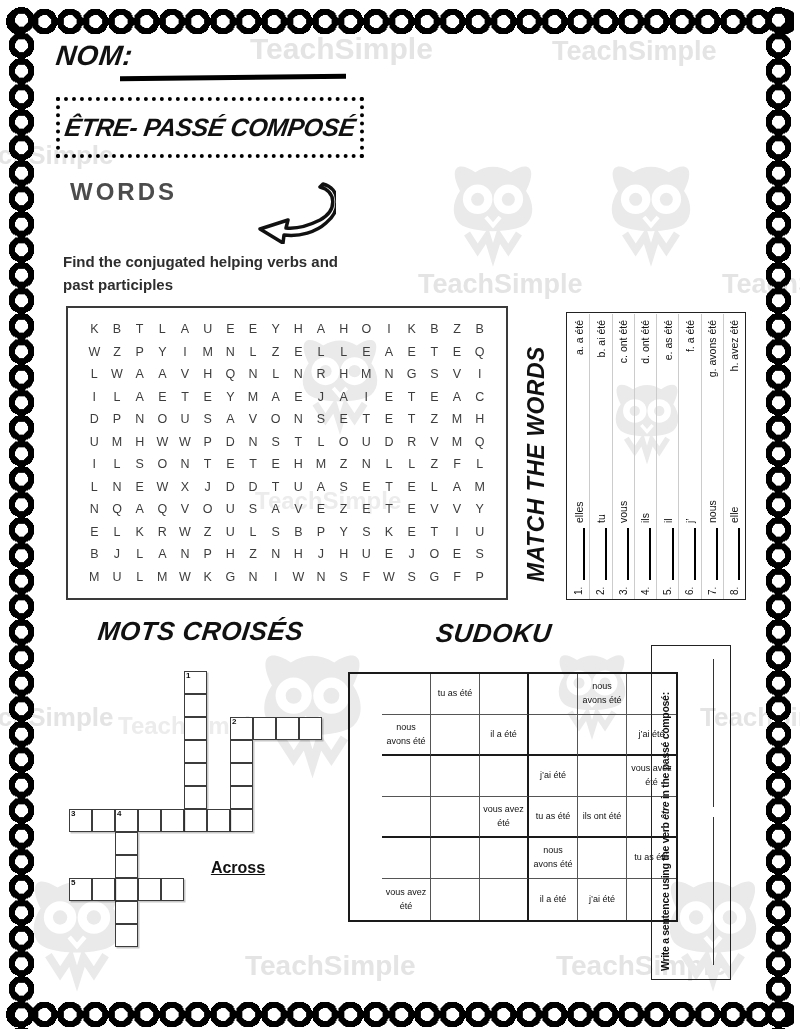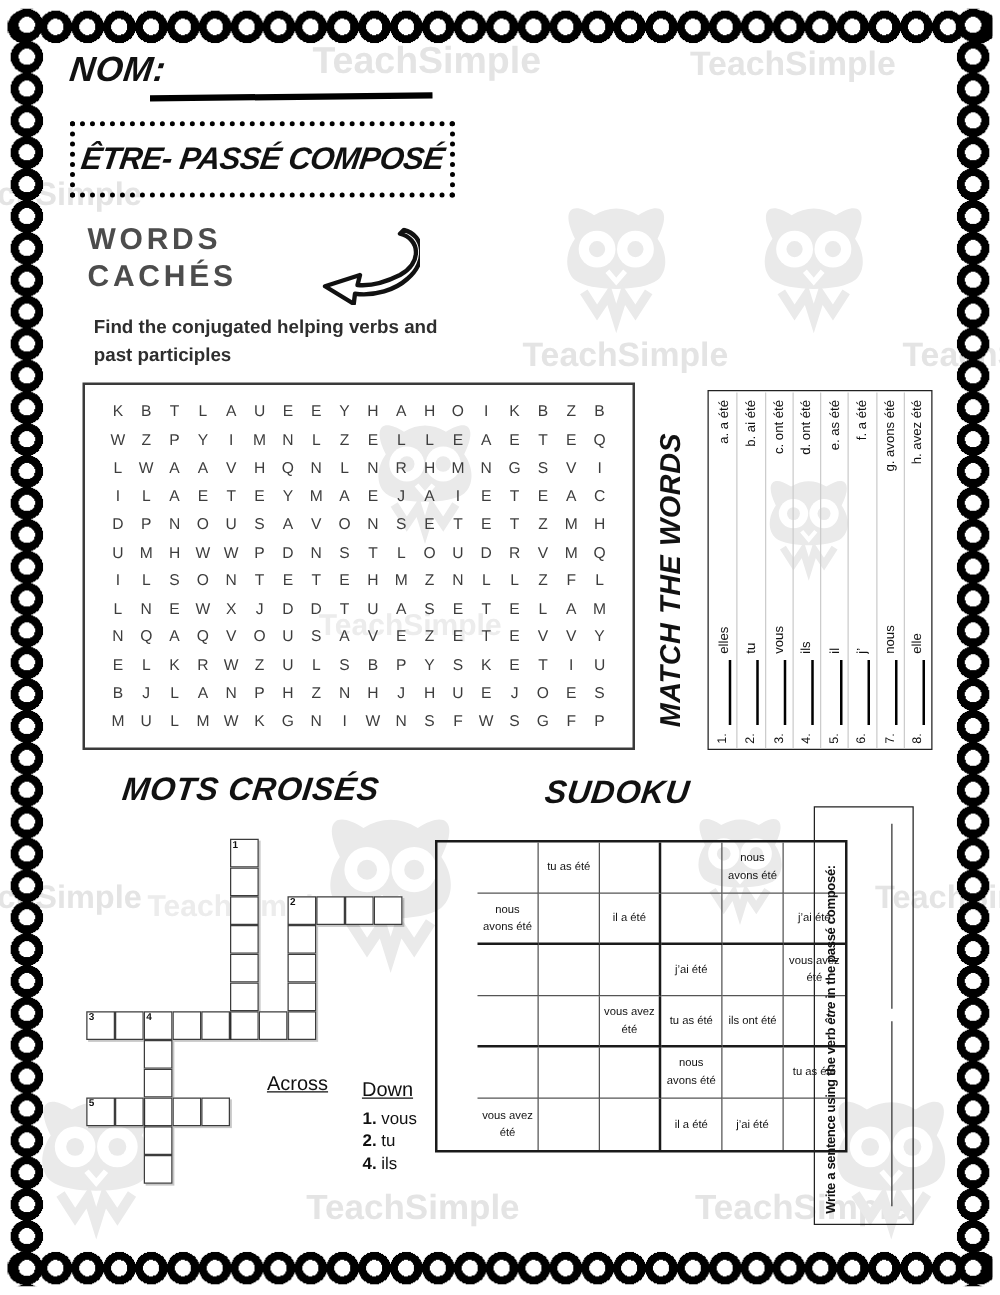--- a/index.html
+++ b/index.html
@@ -34,21 +34,21 @@
   .conj-cell{flex:1;font-family:"Liberation Serif",serif;font-size:21px;padding-left:13px;
              display:flex;align-items:center;}
   .conj-cell:first-child{border-right:2px solid #000;}
   
   #titre-box{left:56px;top:97px;width:308px;height:61px;border:4px dotted #000;box-sizing:border-box;
              display:flex;align-items:center;justify-content:center;}
   #titre-box .t{font-size:25px;font-weight:bold;font-style:italic;transform:skewX(-8deg);letter-spacing:-.5px;white-space:nowrap;}
   
   #mots-caches{left:70px;top:177px;font-size:24px;font-weight:bold;letter-spacing:3px;color:#4c4c4c;line-height:1.25;}
   #ws-arrow{left:246px;top:182px;width:90px;height:62px;}
-  #ws-instr{left:75px;top:250px;width:290px;font-size:15px;font-weight:bold;color:#2e2e2e;line-height:23px;}
+  #ws-instr{left:63px;top:250px;width:290px;font-size:15px;font-weight:bold;color:#2e2e2e;line-height:23px;}
   
   #ws-box{left:66px;top:306px;width:442px;height:294px;border:2px solid #3a3a3a;box-sizing:border-box;
           padding:10px 15px;display:flex;flex-direction:column;justify-content:space-between;}
   .ws-row{display:grid;grid-template-columns:repeat(18,1fr);flex:1;}
   .ws-cell{display:flex;align-items:center;justify-content:center;font-size:12.5px;color:#3d3d3d;}
   
   .rot-ccw{transform:rotate(-90deg) translateX(-100%);transform-origin:top left;}
   #match-title-wrap{left:513px;top:332px;width:46px;height:264px;}
   #match-title-wrap .inner{position:absolute;width:264px;height:46px;text-align:center;line-height:46px;font-size:23px;}
   #match-box{left:566px;top:312px;width:180px;height:288px;border:1.5px solid #222;box-sizing:border-box;}
@@ -64,21 +64,21 @@
   #cw-title{left:98px;top:616px;font-size:26px;}
   #sud-title{left:436px;top:618px;font-size:26px;}
   
   #cw-grid{left:69px;top:671px;width:254px;height:277px;}
   .cw-cell{position:absolute;width:23px;height:23px;box-sizing:border-box;border:1.5px solid #3c3c3c;
            background:#fff;box-shadow:1.5px 1.5px 0 rgba(0,0,0,.22);}
   .cw-num{position:absolute;left:1px;top:-1px;font-size:8px;font-weight:bold;color:#111;}
   
   #clues-across{left:196px;top:859px;width:84px;}
   #clues-down{left:274px;top:864px;width:72px;}
-  .clue-head{font-size:16px;font-weight:normal;text-decoration:underline;text-align:center;margin-bottom:4px;}
+  .clue-head{font-size:16px;font-weight:bold;text-decoration:underline;text-align:center;margin-bottom:4px;}
   .clue-item{font-size:13.5px;line-height:18px;padding-left:16px;}
   .clue-item b{font-weight:bold;}
   
   #sud-grid{left:348px;top:672px;display:grid;grid-template-columns:repeat(6,49px);
             grid-template-rows:repeat(6,41px);border:2.5px solid #1a1a1a;width:294px;box-sizing:content-box;z-index:2;padding-left:32px;}
   .sud-cell{border-right:1px solid #555;border-bottom:1px solid #555;box-sizing:border-box;
             display:flex;align-items:center;justify-content:center;text-align:center;
             font-size:9px;line-height:1.55;padding:1px;color:#111;}
   .sud-cell.c-last{border-right:none;}
   .sud-cell.r-last{border-bottom:none;}
@@ -207,21 +207,20 @@
   <div class="sec script-head" id="nom">NOM:</div>
   <div class="sec" id="nom-line"></div>
 
 
   <div class="sec" id="titre-box">
     <span class="t">ÊTRE- PASSÉ COMPOSÉ</span>
   </div>
 
   <div class="sec" id="mots-caches">
     <div>WORDS</div>
-    <div>CACHÉS</div>
   </div>
   <div class="sec" id="ws-arrow">
     <svg viewBox="0 0 90 62" xmlns="http://www.w3.org/2000/svg">
       <path d="M74 5 C 90 9, 92 28, 74 38 C 62 44, 50 47, 40 46 L 42 38 L 14 47 L 37 61 L 38 53 C 54 55, 70 50, 80 41 C 96 28, 94 6, 77 2 Z" fill="#fff" stroke="#111" stroke-width="3.5" stroke-linejoin="round"></path>
     </svg>
   </div>
   <div class="sec" id="ws-instr">Find the conjugated helping verbs and past participles</div>
 
   <div class="sec" id="ws-box">
       <div class="ws-row">
@@ -569,28 +568,20 @@
       <div class="cw-cell" style="left: 0px; top: 207px;">
         <span class="cw-num">5</span>
       </div>
       <div class="cw-cell" style="left: 23px; top: 207px;"></div>
       <div class="cw-cell" style="left: 69px; top: 207px;"></div>
       <div class="cw-cell" style="left: 92px; top: 207px;"></div>
     </div>
   <div class="sec" id="clues-across">
     <div class="clue-head">Across</div>
   </div>
-  <div class="sec" id="clues-down">
-    <div class="clue-head">Down</div>
-    <div class="clue-list">
-        <div class="clue-item"><b>1. </b>vous</div>
-        <div class="clue-item"><b>2. </b>tu</div>
-        <div class="clue-item"><b>4. </b>ils</div>
-      </div>
-  </div>
 
   <div class="sec script-head" id="sud-title">SUDOKU</div>
   <div class="sec" id="sud-grid">
       <div class="sud-cell"></div>
       <div class="sud-cell">tu as été</div>
       <div class="sud-cell br"></div>
       <div class="sud-cell"></div>
       <div class="sud-cell">nous avons été</div>
       <div class="sud-cell c-last"></div>
       <div class="sud-cell bb">nous avons été</div>

